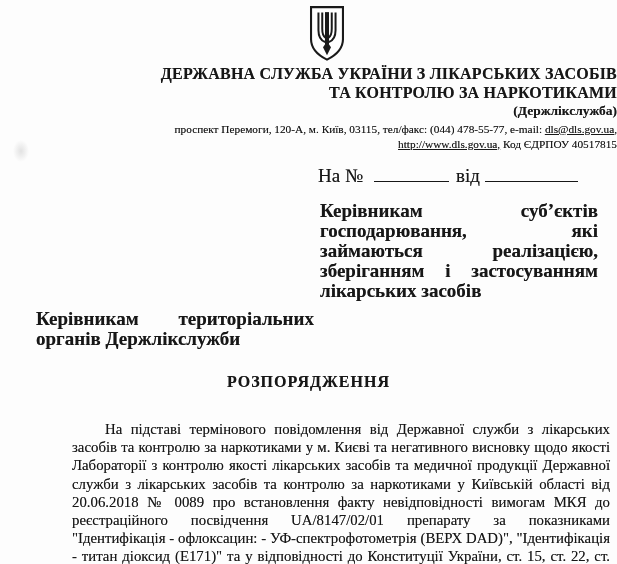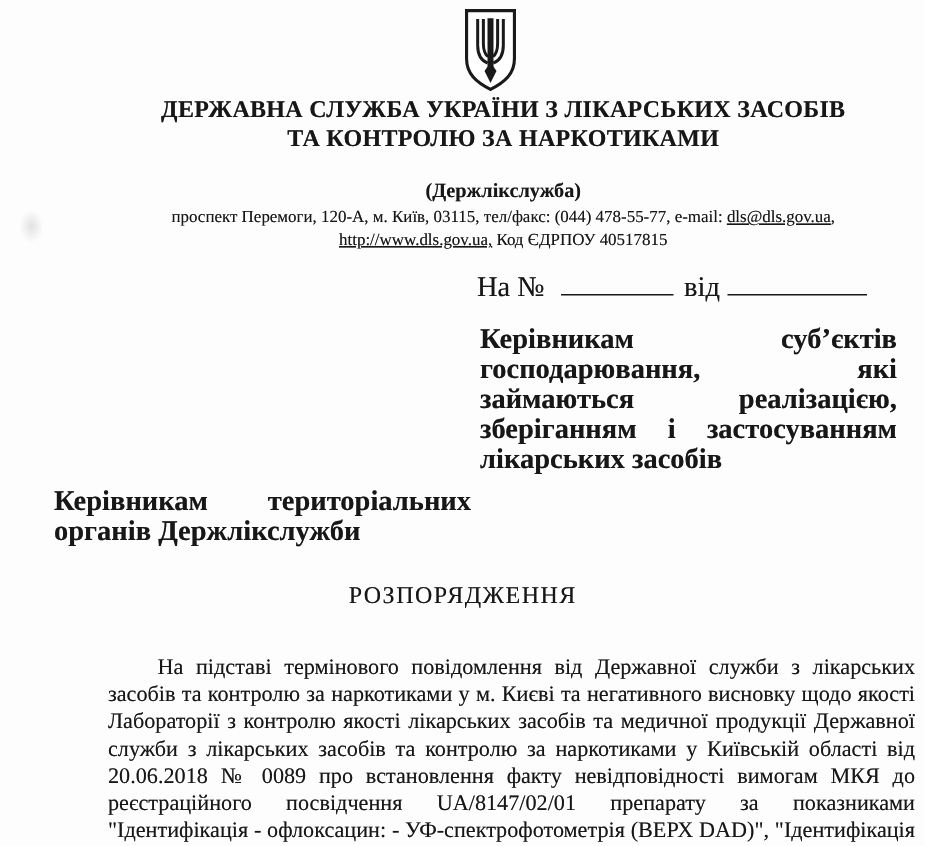--- a/index.html
+++ b/index.html
@@ -15,25 +15,25 @@
   }
   p { margin: 0; }
 
   
   .artifact-smudge {
     position: absolute; left: 13px; top: 140px; width: 16px; height: 22px;
     background: radial-gradient(closest-side, rgba(130,130,130,0.22), rgba(255,255,255,0));
     pointer-events: none;
   }
 
-  .letterhead { margin-left: 54px; text-align: center; }
+  .letterhead { margin-left: 54px; text-align: right; }
   .emblem { display: block; margin: 5px auto 0; width: 40px; height: 57px; transform: translateX(-9px); }
 
   .org-name { margin-top: 2px; font-weight: bold; font-size: 16px; line-height: 19px; letter-spacing: 0.2px; }
-  .org-short { margin-top: 16px; font-weight: bold; font-size: 13.5px; line-height: 17px; }
+  .org-short { margin-top: 0; font-weight: bold; font-size: 13.5px; line-height: 17px; }
   .address { margin-top: 3px; font-size: 11.3px; line-height: 15px; }
   .address .link { text-decoration: underline; }
 
   .ref-line { margin: 15px 0 0 318px; font-size: 19px; line-height: 17px; white-space: nowrap; }
   .ref-line .blank { display: inline-block; border-bottom: 1px solid #171717; height: 13px; vertical-align: baseline; }
   .blank-no { width: 75px; margin-left: 11px; }
   .vid-label { margin-left: 7px; }
   .blank-date { width: 93px; margin-left: 5px; }
 
   .recipient {
@@ -42,21 +42,21 @@
     font-weight: bold;
     font-size: 19px;
     line-height: 20px;
     text-align: justify;
   }
   .recipient.second { margin-top: 8px; margin-left: 36px; }
 
   .doc-title {
     margin-top: 24px;
     text-align: center;
-    font-weight: normal;
+    font-weight: bold;
     font-size: 16px;
     letter-spacing: 1px;
     line-height: 17px;
   }
 
   .body-text {
     margin: 30px 7px 0 72px;
     font-size: 14.8px;
     line-height: 18.2px;
     text-align: justify;

